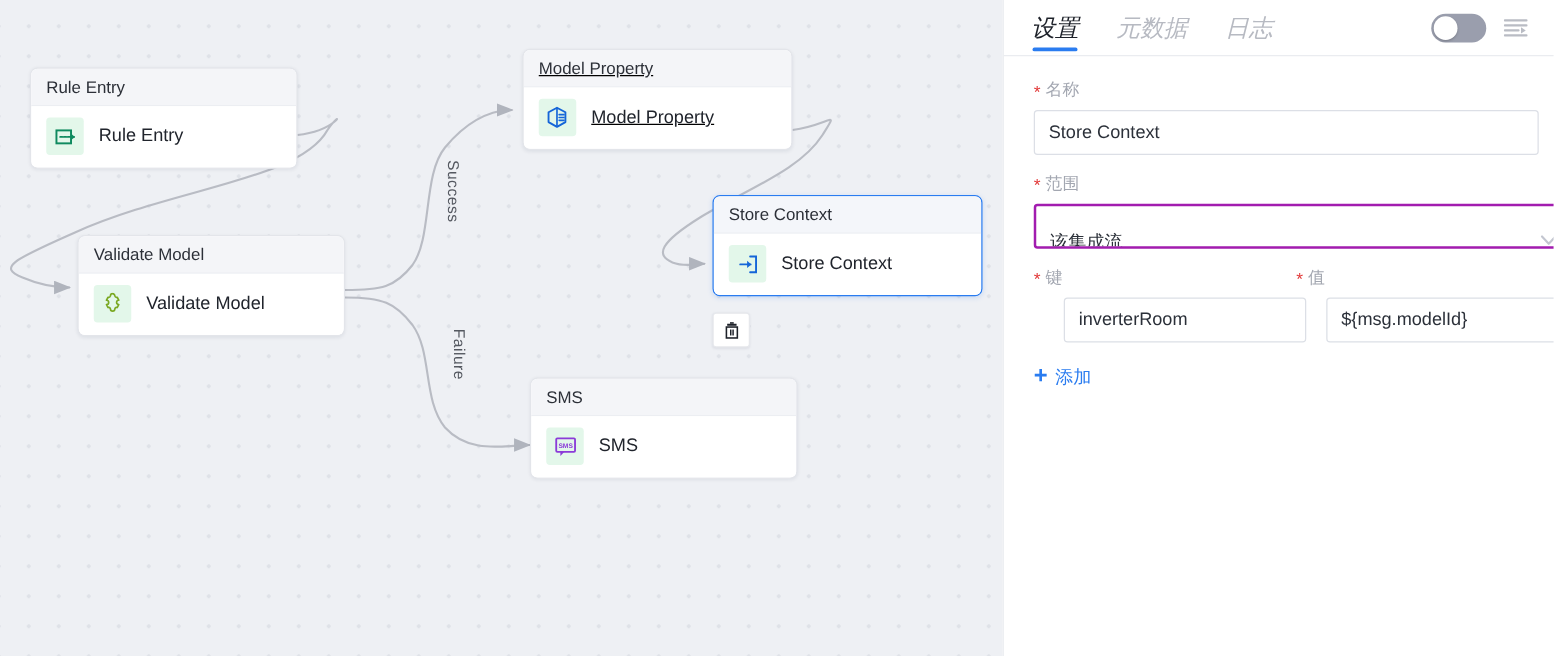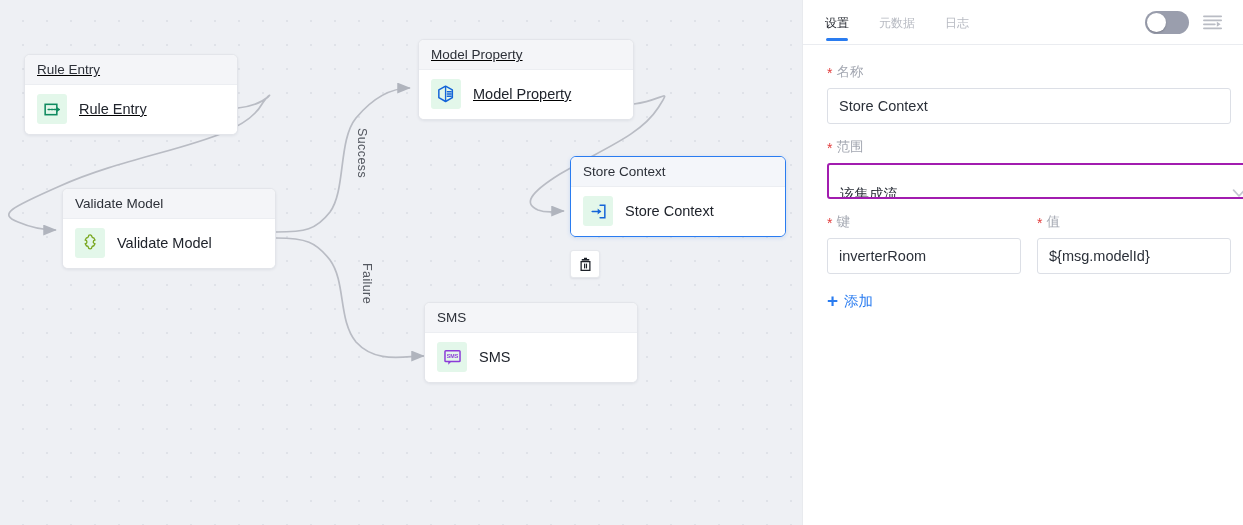--- a/index.html
+++ b/index.html
@@ -94,28 +94,29 @@
   }
   #tabs {
     height: 45px;
     border-bottom: 1px solid #eaecf0;
     display: flex;
     align-items: center;
     padding: 0 20px 0 22px;
     position: relative;
   }
   .tab {
-    font-size: 12px;
+    font-size: 19px;
     color: #b7bac2;
     margin-right: 30px;
     height: 45px;
     line-height: 47px;
     position: relative;
     cursor: pointer;
     white-space: nowrap;
+    font-style: italic;
   }
   .tab.active { color: #1d2129; }
   .tab.active::after {
     content: "";
     position: absolute;
     left: 1px; right: 1px; bottom: 4px;
     height: 3px;
     background: #2a7cf0;
     border-radius: 2px;
   }
@@ -181,21 +182,21 @@
     white-space: nowrap;
     overflow: hidden;
   }
   .select .chev {
     position: absolute;
     right: 11px; top: 12px;
     pointer-events: none;
   }
   .kv-row { display: flex; gap: 16px; }
   .kv-col { width: 194px; }
-  .kv-col .inp { width: 194px; }
+  .kv-col .inp { width: 194px; margin-left: 24px; }
   .add-link {
     display: inline-flex;
     align-items: center;
     gap: 6px;
     color: #2a7cf0;
     font-size: 14.5px;
     cursor: pointer;
     margin-top: 4px;
     margin-bottom: 12px;
     white-space: nowrap;
@@ -236,21 +237,21 @@
 
       <path d="M238,108 C272,104 276,84 262,104 C240,144 140,150 60,186 C10,208 -2,214 18,222 C32,228 46,230 56,230" fill="none" stroke="#b9bcc4" stroke-width="1.7" marker-end="url(#arrow)"></path>
 
       <path d="M276,232 C305,232 316,230 330,212 C346,190 338,140 356,118 C376,94 396,88 410,88" fill="none" stroke="#b9bcc4" stroke-width="1.7" marker-end="url(#arrow)"></path>
 
       <path d="M276,238 C306,238 316,242 330,260 C346,282 338,320 356,342 C376,364 404,356 424,356" fill="none" stroke="#b9bcc4" stroke-width="1.7" marker-end="url(#arrow)"></path>
 
       <path d="M634,104 C664,100 672,86 658,108 C640,136 600,150 560,174 C528,194 524,204 538,210 C548,214 558,211 564,211" fill="none" stroke="#b9bcc4" stroke-width="1.7" marker-end="url(#arrow)"></path>
     </svg>
 
-    <div class="node" style="left:24px; top:54px; width:214px;text-decoration:underline;">
+    <div class="node" style="left:24px; top:54px; width:214px;">
       <div class="node-header">Rule Entry</div>
       <div class="node-body">
         <div class="node-icon">
           <svg width="19" height="19" viewBox="0 0 22 22">
             <rect x="2.5" y="5" width="13.5" height="12" fill="none" stroke="#0f8a5f" stroke-width="1.8"></rect>
             <path d="M6,11 h2 M9.5,11 h2 M13,11 h5.8" stroke="#0f8a5f" stroke-width="1.8" stroke-linecap="round"></path>
             <path d="M16.2,8.2 L19.6,11 L16.2,13.8 z" fill="#0f8a5f"></path>
           </svg>
         </div>
         <div class="node-label">Rule Entry</div>

